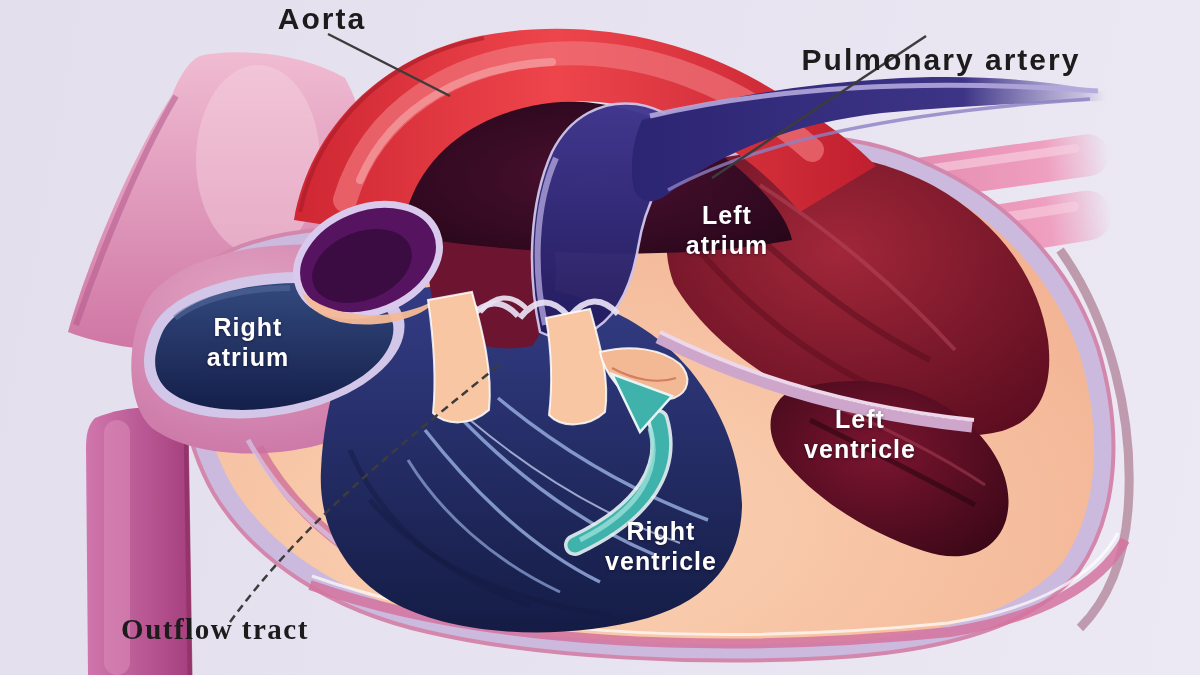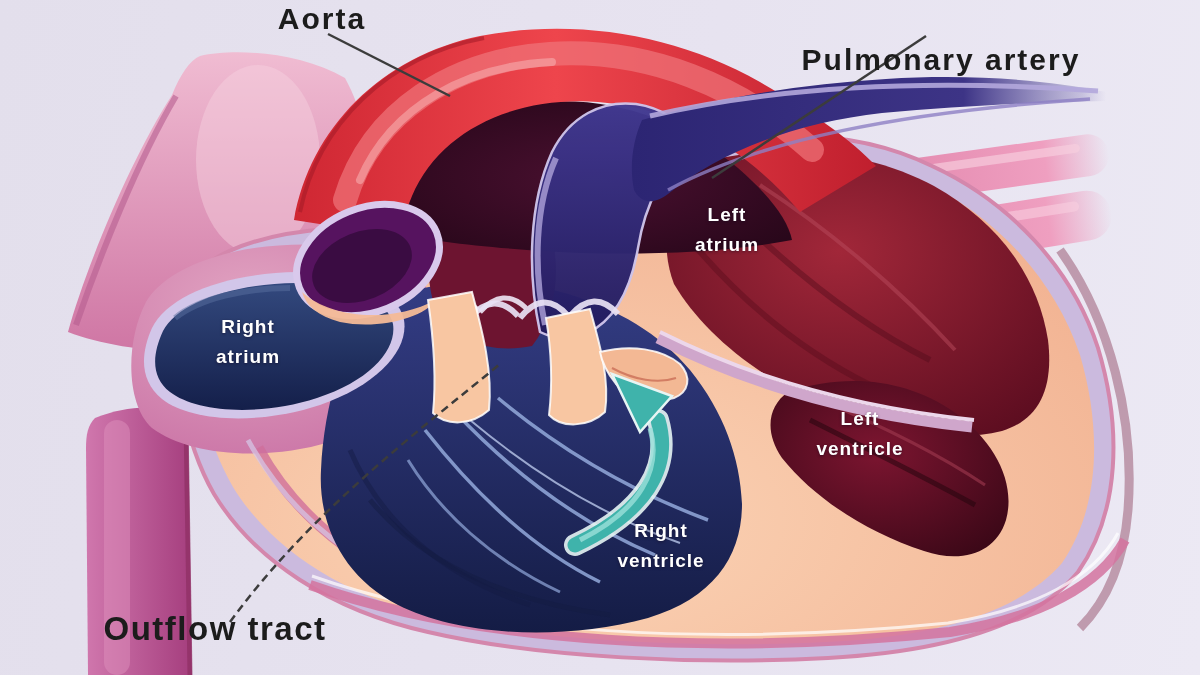--- a/index.html
+++ b/index.html
@@ -4,23 +4,23 @@
 <style>
   html,body{margin:0;padding:0;background:#d8d4e2;}
   .stage{
     position:relative;width:1200px;height:675px;overflow:hidden;
     background:linear-gradient(100deg,#e3dfec 0%,#e7e3f0 55%,#ece9f4 100%);
     font-family:"Liberation Sans", sans-serif;
   }
   .stage svg{position:absolute;left:0;top:0;}
   .label{position:absolute;font-weight:700;text-align:center;white-space:nowrap;}
   .label-dark{color:#1c1c1c;font-size:30px;letter-spacing:2px;}
-  .label-white{color:#ffffff;font-size:19px;letter-spacing:1px;line-height:30px;
+  .label-white{color:#ffffff;font-size:25px;letter-spacing:1px;line-height:30px;
     text-shadow:0 1px 3px rgba(20,10,30,.55);}
-  .label-dark.two-line{line-height:30px;letter-spacing:1.5px;font-size:33px;white-space:normal;}
+  .label-dark.two-line{line-height:30px;letter-spacing:1.5px;font-size:29px;white-space:normal;font-family:Liberation Serif, serif;}
   .label span{display:block;}
 </style>
 </head>
 <body>
 
 <div class="stage">
 
 <svg width="1200" height="675" viewBox="0 0 1200 675">
   <defs>
     <linearGradient id="svcGrad" x1="0" y1="0" x2="0" y2="1">

